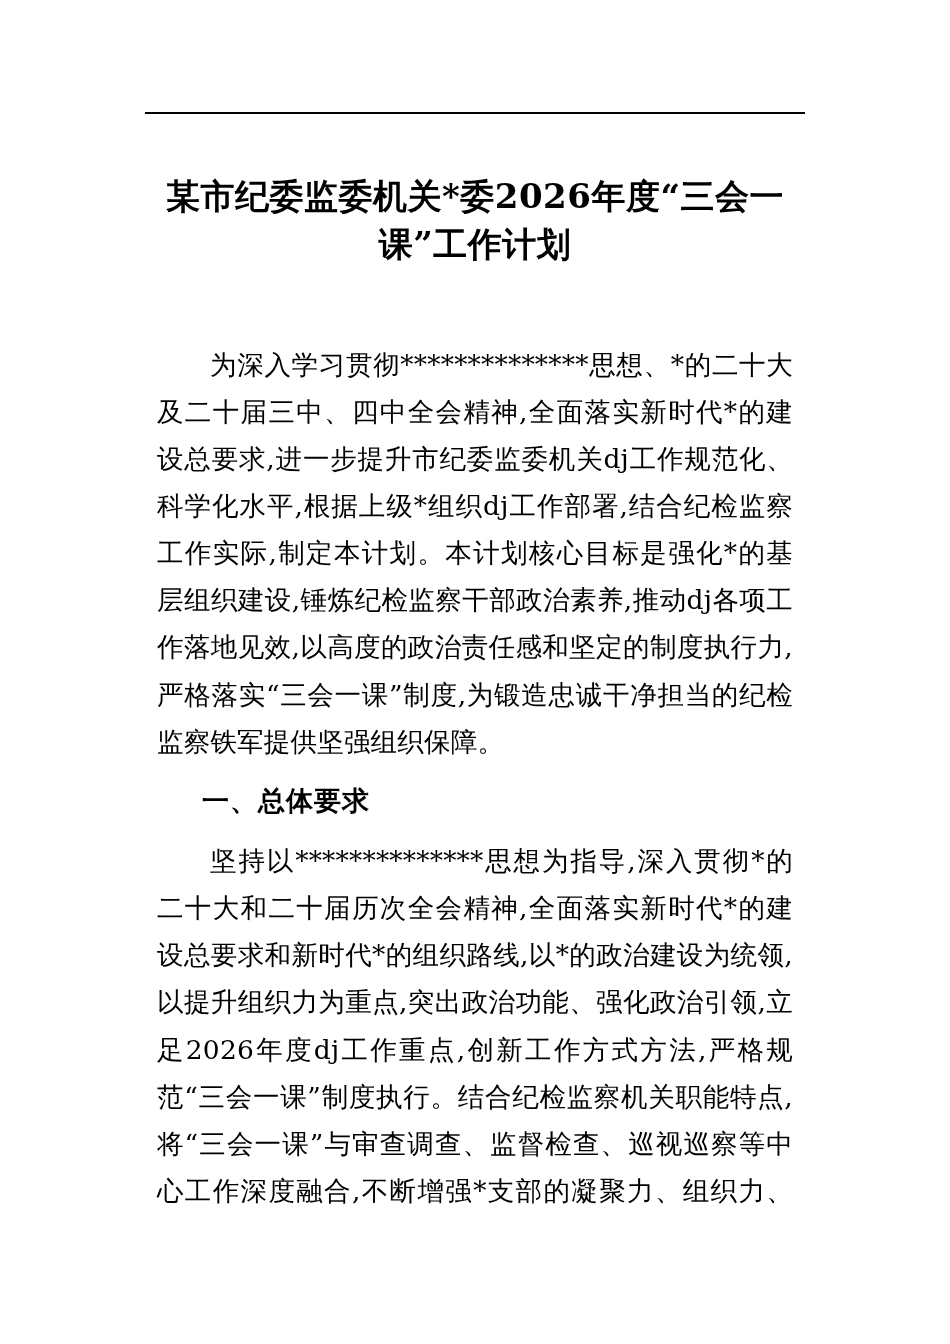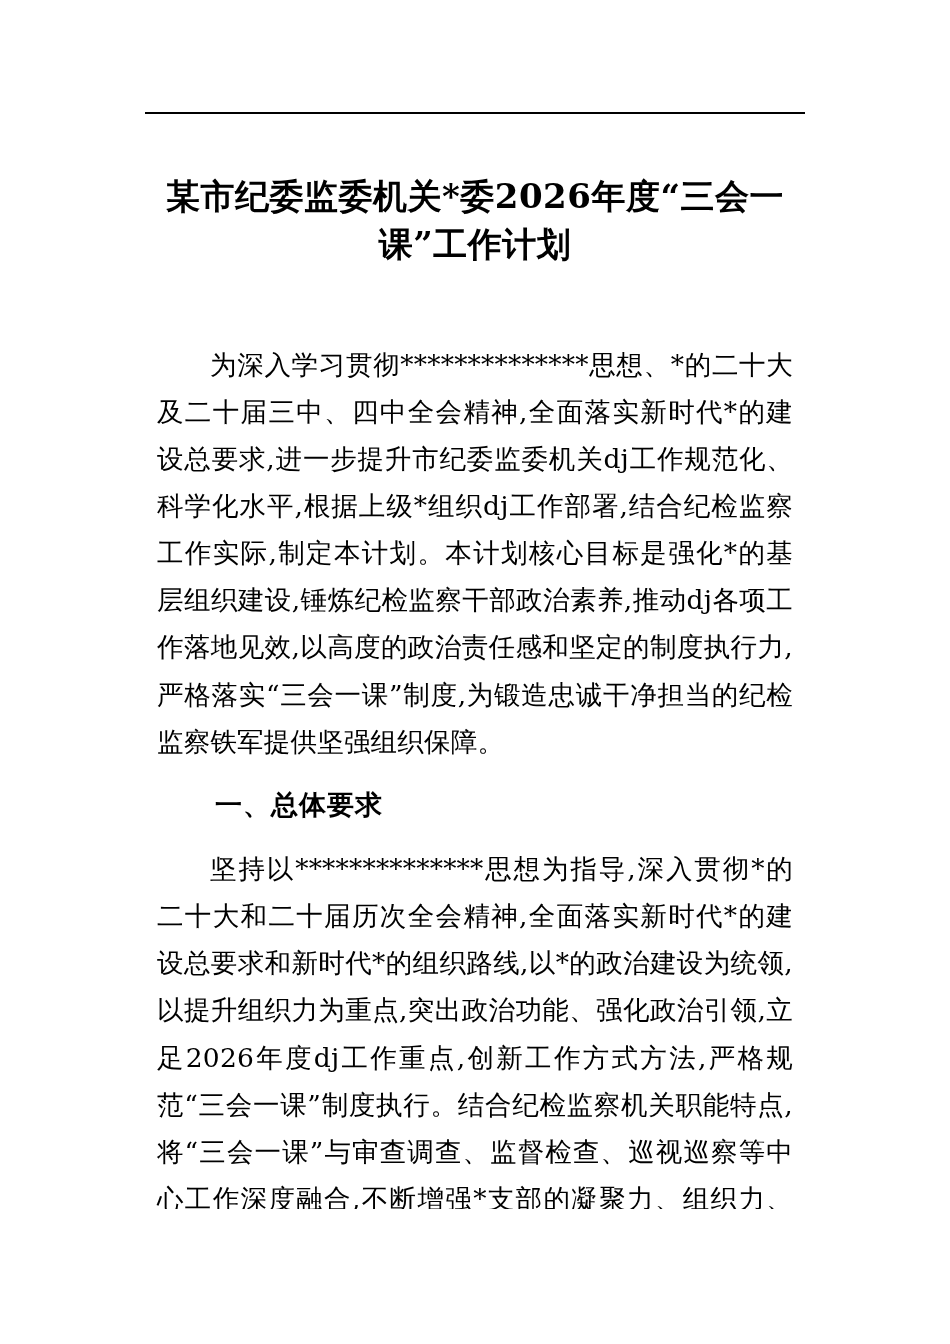--- a/index.html
+++ b/index.html
@@ -48,21 +48,21 @@
     line-height: 1.78;
     text-align: justify;
     text-align-last: left;
     text-justify: inter-ideograph;
     letter-spacing: 0.2px;
   }
   p.para.indent {
     text-indent: 2em;
   }
   h2.section {
-    margin: 16px;
+    margin: 3px;
     font-size: 27px;
     line-height: 1.78;
     font-weight: bold;
     text-indent: 2em;
     font-family: "DejaVu Sans", "Liberation Sans", sans-serif;
     letter-spacing: 1px;
   }
   .clip {
     overflow: hidden;
     max-height: 880px;

